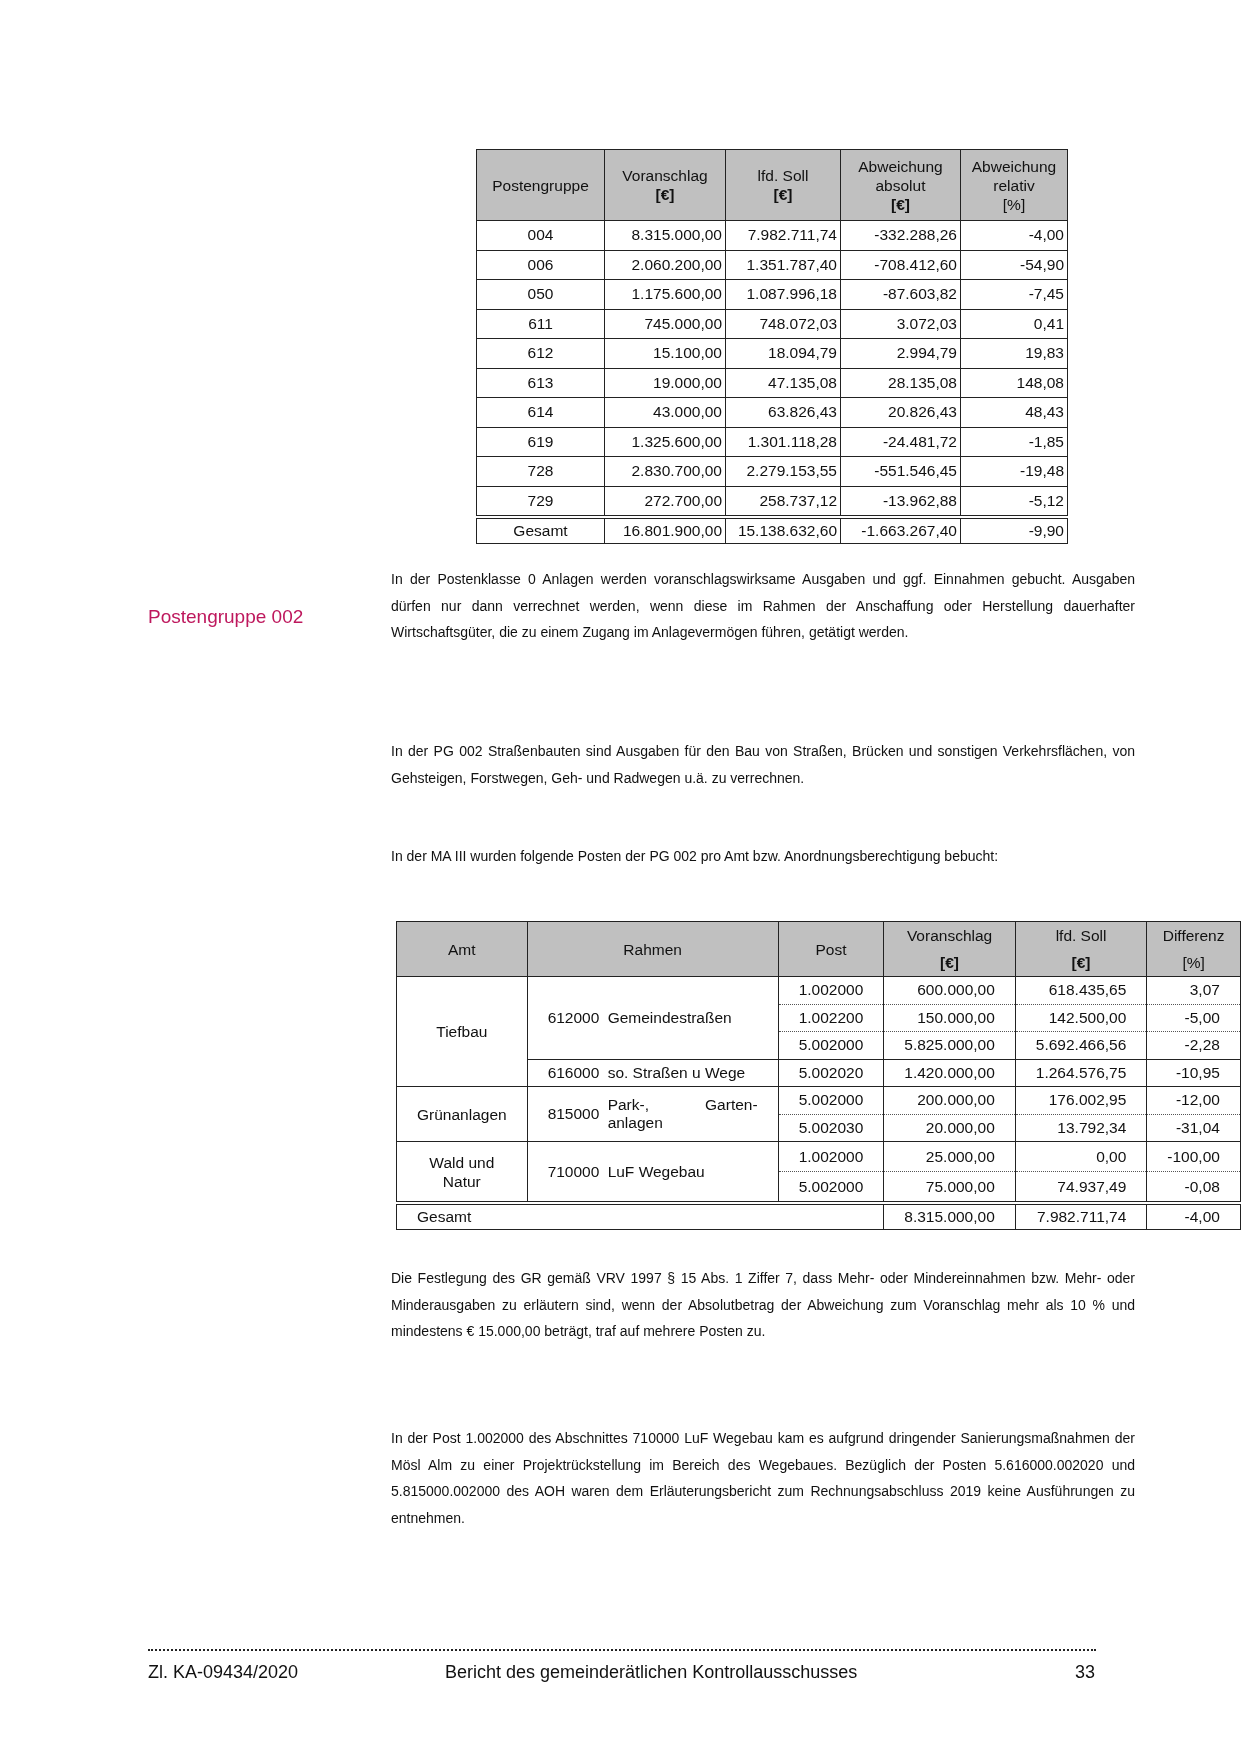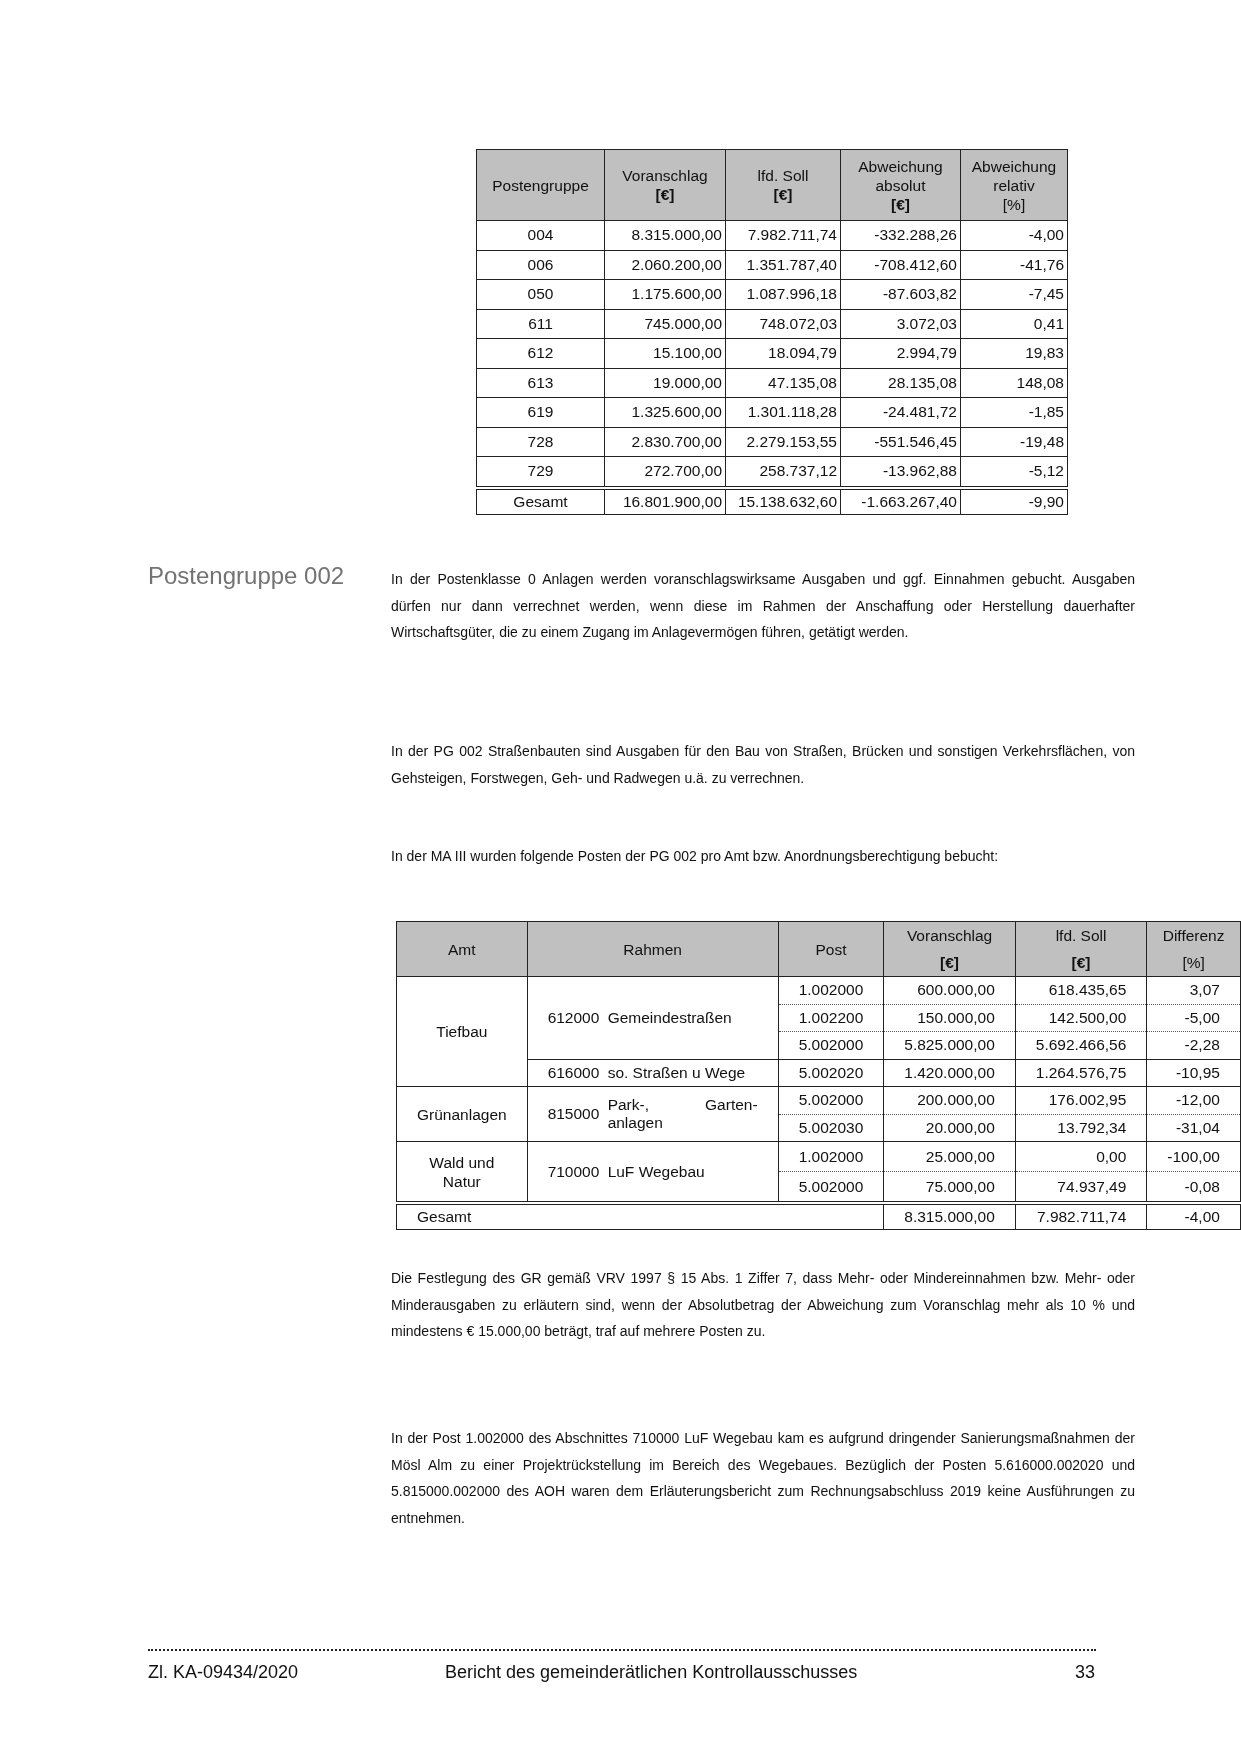--- a/index.html
+++ b/index.html
@@ -13,21 +13,21 @@
   #t1 th { background:#c0c0c0; font-weight:normal; border:1px solid #222; padding:2px 3px; line-height:19px; text-align:center; vertical-align:middle; }
   #t1 th .unit { font-weight:bold; }
   #t1 th .unit.plain { font-weight:normal; }
   #t1 td { border:1px solid #222; height:28.5px; padding:0 3px; text-align:right; white-space:nowrap; }
   #t1 td.c { text-align:center; }
   #t1 tr.total td { border-top:4px double #222; height:24px; }
   #t1 col.c1 { width:128px; } #t1 col.c2 { width:121px; } #t1 col.c3 { width:115px; }
   #t1 col.c4 { width:120px; } #t1 col.c5 { width:107px; }
 
   
-  .side-label { left:148px; top:562px; color:#737373; font-size:24px; }
+  .side-label { left:148px; top:606px; color:#be185d; font-size:19px; }
 
   .para { left:391px; width:744px; font-size:14px; line-height:26.5px; text-align:justify; }
 
   
   #t2 { left:396px; top:921px; width:670px; font-size:15.5px; }
   #t2 th { background:#c0c0c0; font-weight:normal; border:1px solid #222; padding:0 3px; text-align:center; vertical-align:middle; line-height:27px; }
   #t2 th .unit { font-weight:bold; }
   #t2 th .unit.plain { font-weight:normal; }
   #t2 td { border-left:1px solid #222; border-right:1px solid #222; padding:0 20px; height:26.5px; white-space:nowrap; }
   #t2 td.num { text-align:right; }
@@ -72,21 +72,21 @@
         <td>8.315.000,00</td>
         <td>7.982.711,74</td>
         <td>-332.288,26</td>
         <td>-4,00</td>
       </tr>
     <tr>
         <td class="c">006</td>
         <td>2.060.200,00</td>
         <td>1.351.787,40</td>
         <td>-708.412,60</td>
-        <td>-41,76</td>
+        <td>-54,90</td>
       </tr>
     <tr>
         <td class="c">050</td>
         <td>1.175.600,00</td>
         <td>1.087.996,18</td>
         <td>-87.603,82</td>
         <td>-7,45</td>
       </tr>
     <tr>
         <td class="c">611</td>
@@ -101,20 +101,27 @@
         <td>18.094,79</td>
         <td>2.994,79</td>
         <td>19,83</td>
       </tr>
     <tr>
         <td class="c">613</td>
         <td>19.000,00</td>
         <td>47.135,08</td>
         <td>28.135,08</td>
         <td>148,08</td>
+      </tr>
+    <tr>
+        <td class="c">614</td>
+        <td>43.000,00</td>
+        <td>63.826,43</td>
+        <td>20.826,43</td>
+        <td>48,43</td>
       </tr>
     <tr>
         <td class="c">619</td>
         <td>1.325.600,00</td>
         <td>1.301.118,28</td>
         <td>-24.481,72</td>
         <td>-1,85</td>
       </tr>
     <tr>
         <td class="c">728</td>

